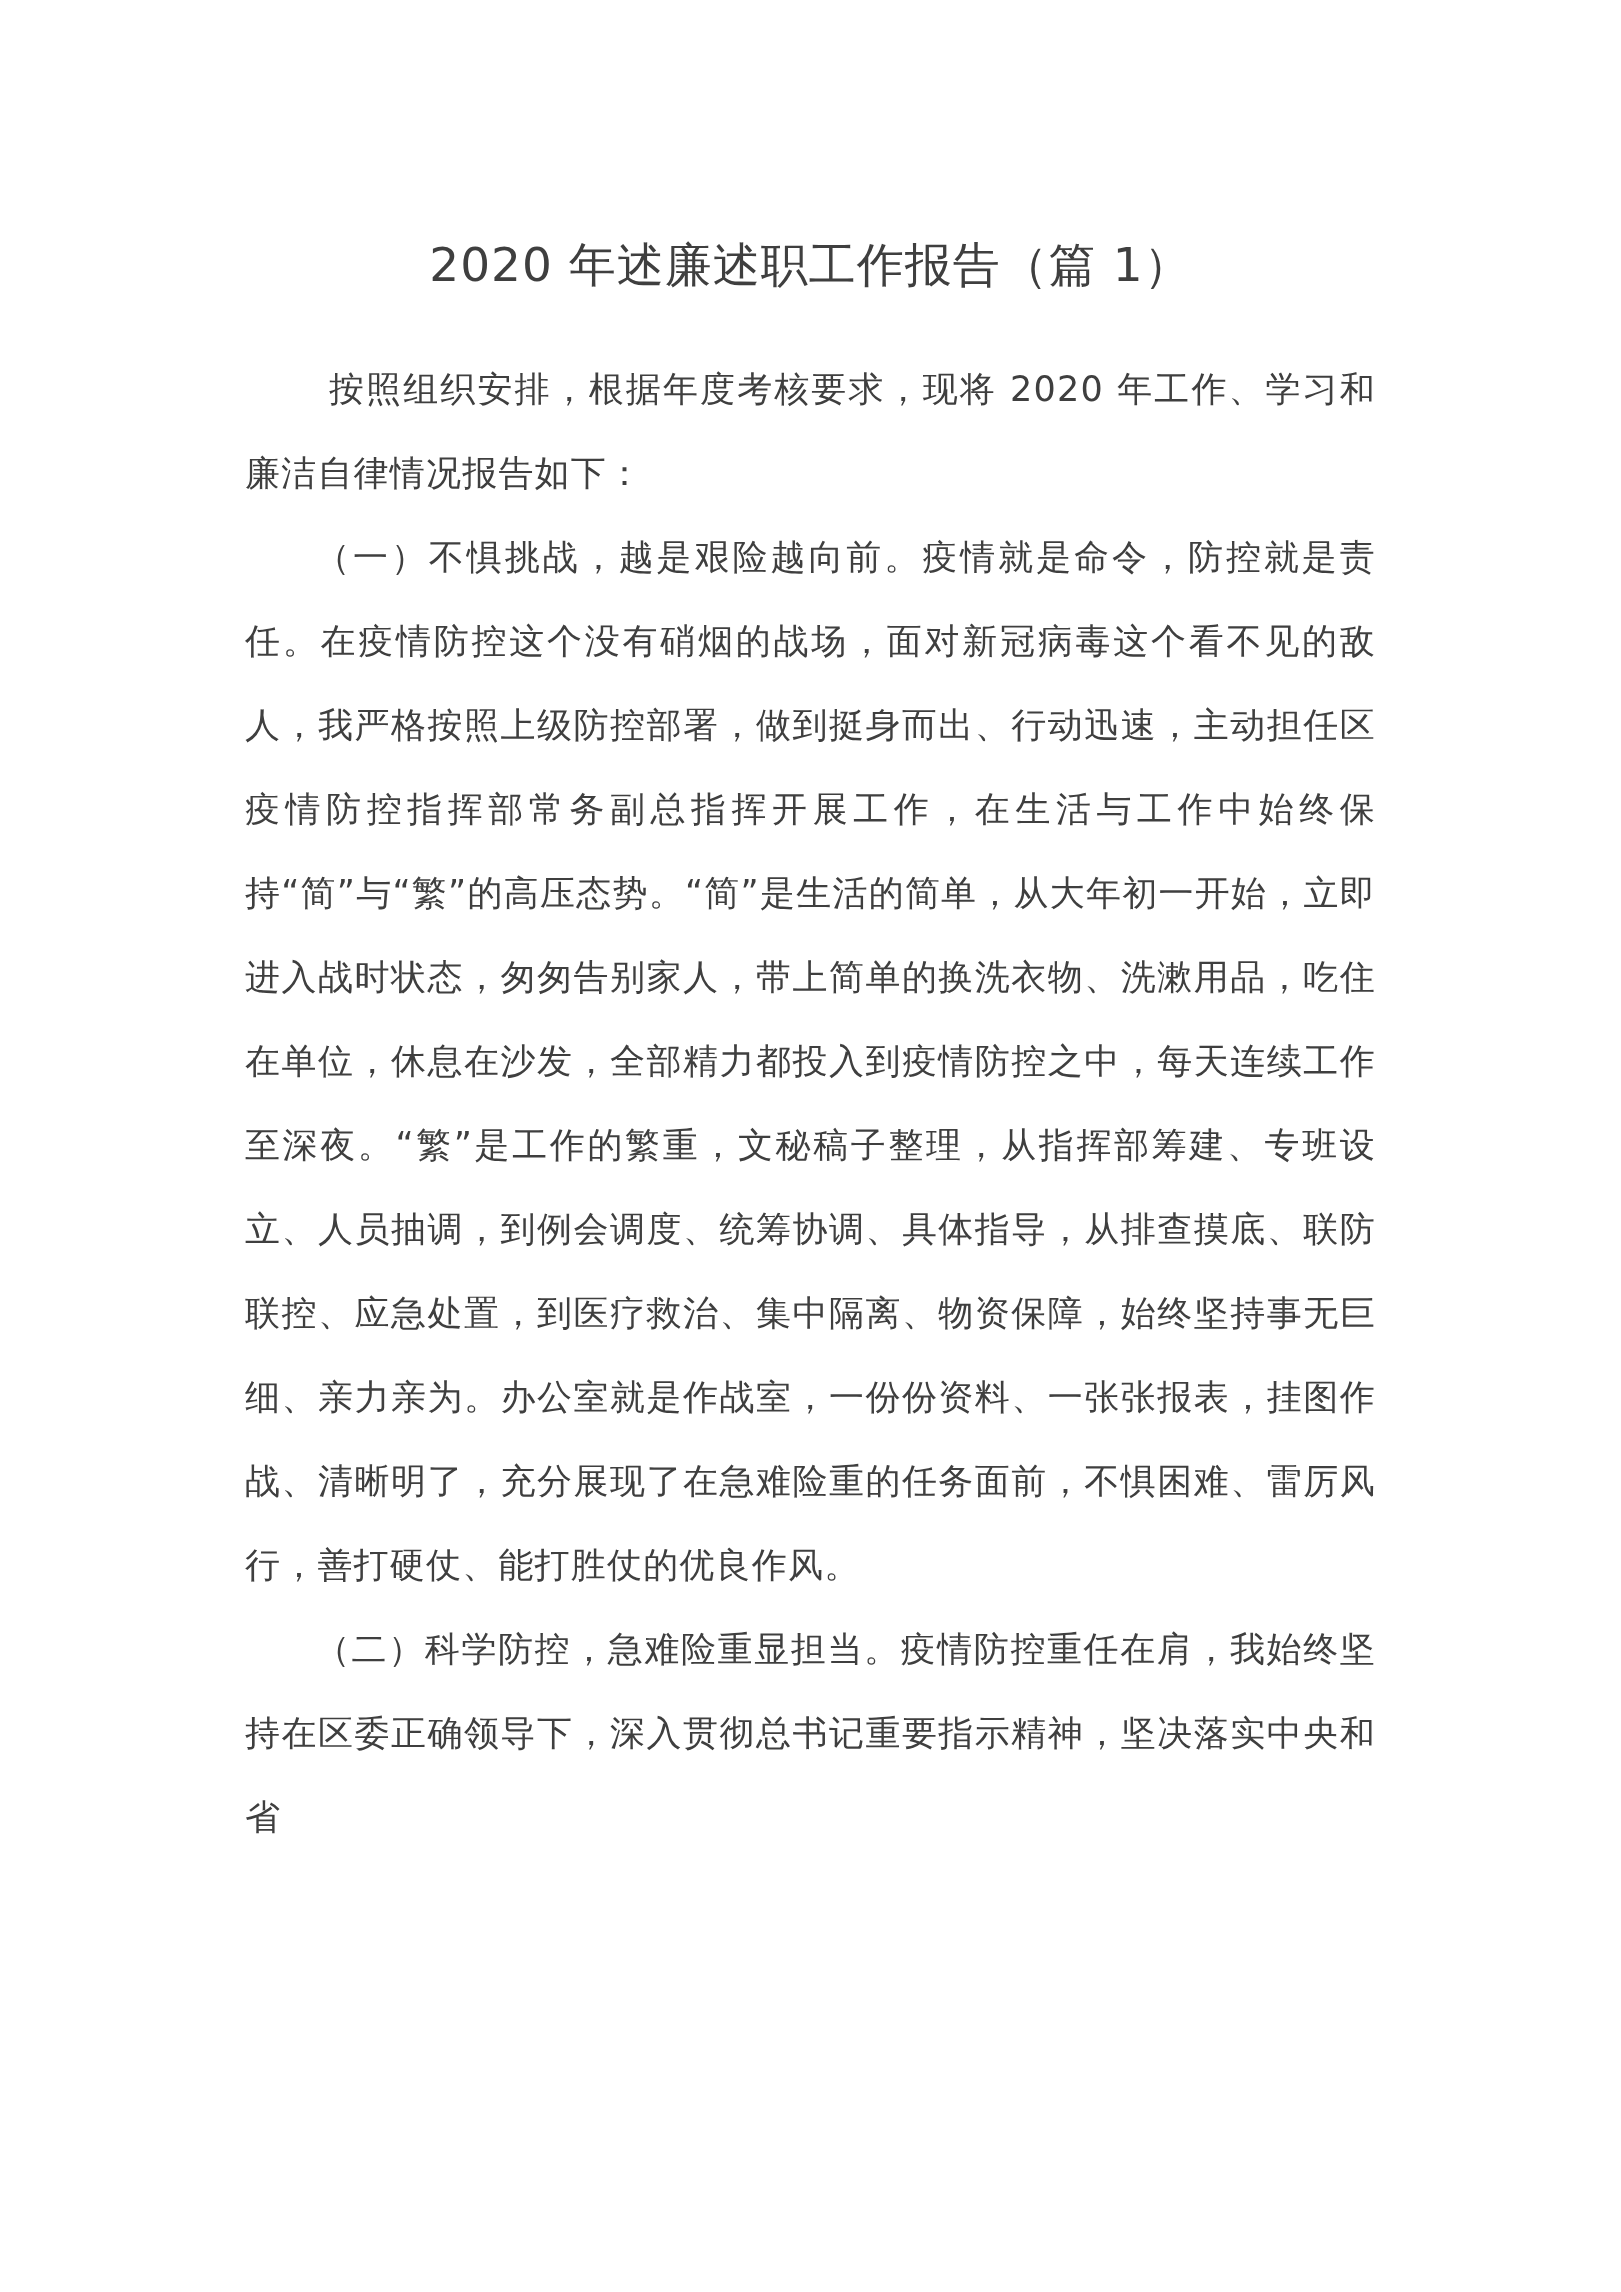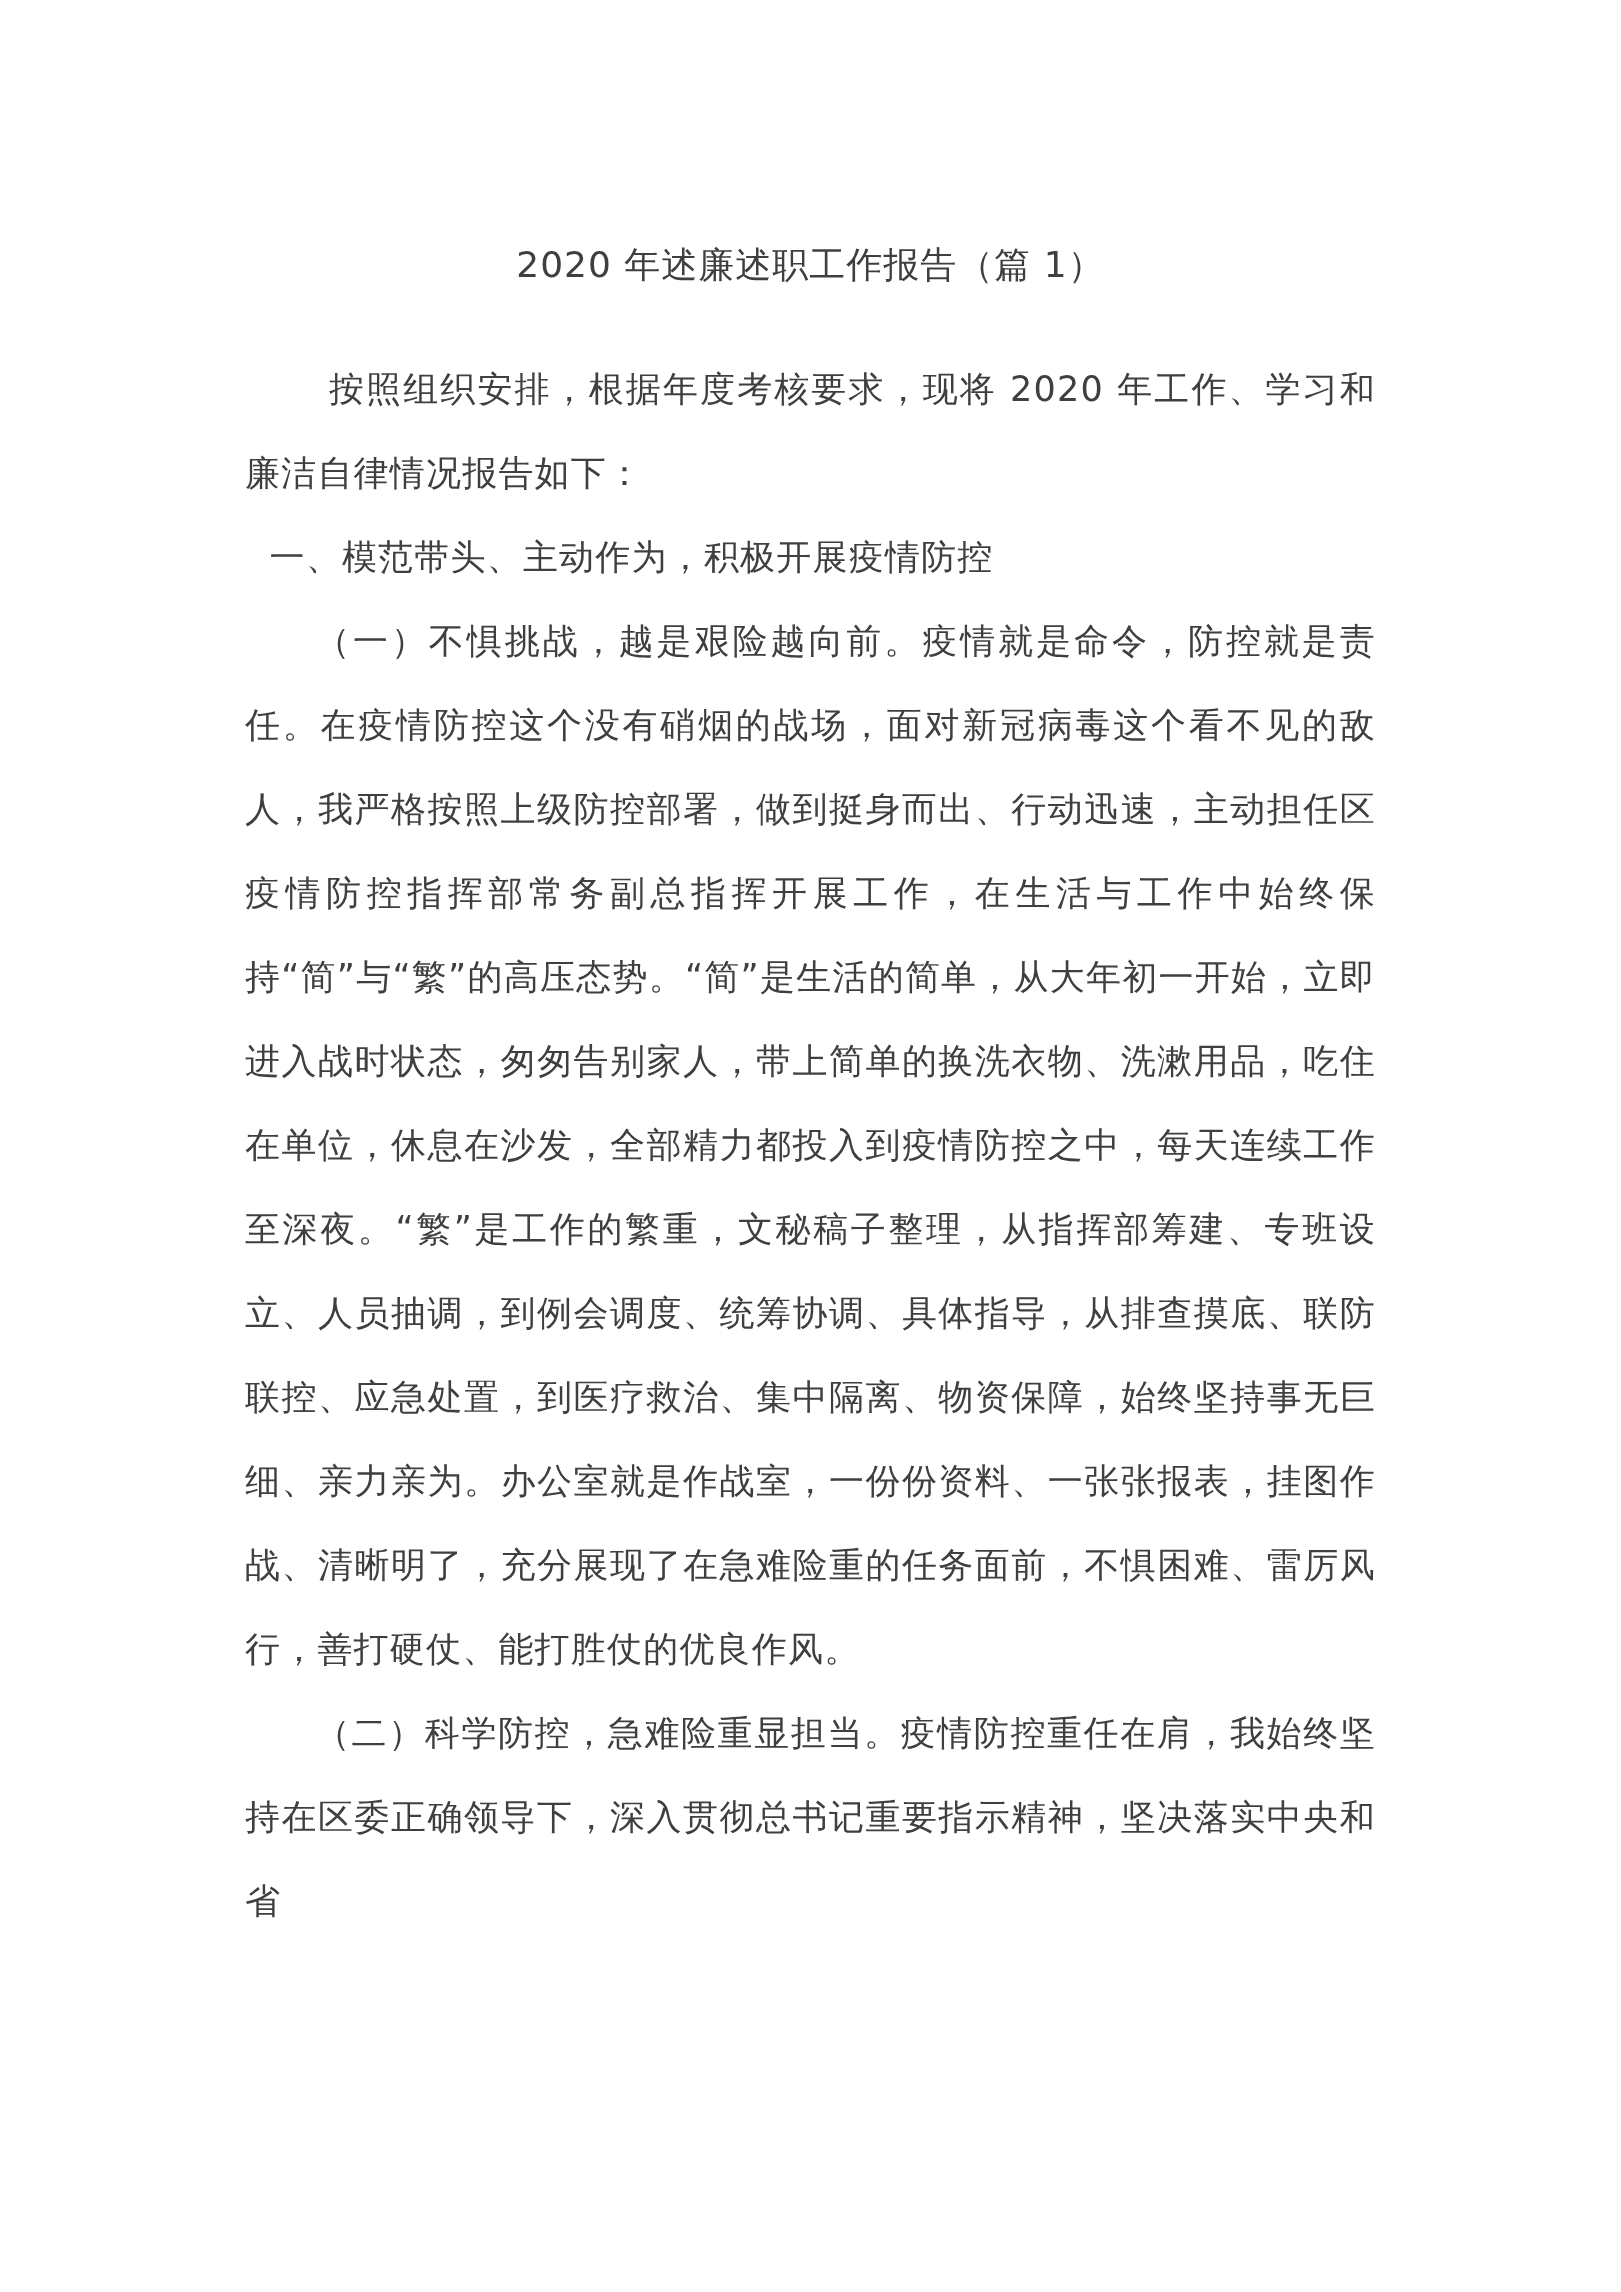--- a/index.html
+++ b/index.html
@@ -15,21 +15,21 @@
   .page {
     box-sizing: border-box;
     width: 1621px;
     height: 2293px;
     padding: 223px 245px 0 245px;
     background: #ffffff;
     color: #3f3f3f;
     overflow: hidden;
   }
   .doc-title {
-    font-size: 36px;
+    font-size: 47px;
     font-weight: 400;
     line-height: 84px;
     letter-spacing: 1px;
     text-align: center;
     margin: 0 0 40px 0;
     white-space: nowrap;
   }
   .para, .heading {
     font-size: 35px;
     font-weight: 400;
@@ -52,20 +52,19 @@
   }
 </style>
 </head>
 <body>
 
 <div class="page">
   <h1 class="doc-title"><span>2020 年述廉述职工作报告（篇 1）</span></h1>
 
   <p class="para first">按照组织安排，根据年度考核要求，现将 2020 年工作、学习和廉洁自律情况报告如下：</p>
 
-  <p class="heading">一、模范带头、主动作为，积极开展疫情防控</p>
 
 
   <p class="para">（一）不惧挑战，越是艰险越向前。疫情就是命令，防控就是责任。在疫情防控这个没有硝烟的战场，面对新冠病毒这个看不见的敌人，我严格按照上级防控部署，做到挺身而出、行动迅速，主动担任区疫情防控指挥部常务副总指挥开展工作，在生活与工作中始终保持“简”与“繁”的高压态势。“简”是生活的简单，从大年初一开始，立即进入战时状态，匆匆告别家人，带上简单的换洗衣物、洗漱用品，吃住在单位，休息在沙发，全部精力都投入到疫情防控之中，每天连续工作至深夜。“繁”是工作的繁重，文秘稿子整理，从指挥部筹建、专班设立、人员抽调，到例会调度、统筹协调、具体指导，从排查摸底、联防联控、应急处置，到医疗救治、集中隔离、物资保障，始终坚持事无巨细、亲力亲为。办公室就是作战室，一份份资料、一张张报表，挂图作战、清晰明了，充分展现了在急难险重的任务面前，不惧困难、雷厉风行，善打硬仗、能打胜仗的优良作风。</p>
 
   <p class="para">（二）科学防控，急难险重显担当。疫情防控重任在肩，我始终坚持在区委正确领导下，深入贯彻总书记重要指示精神，坚决落实中央和省</p>
 </div>
 
 
 </body></html>

